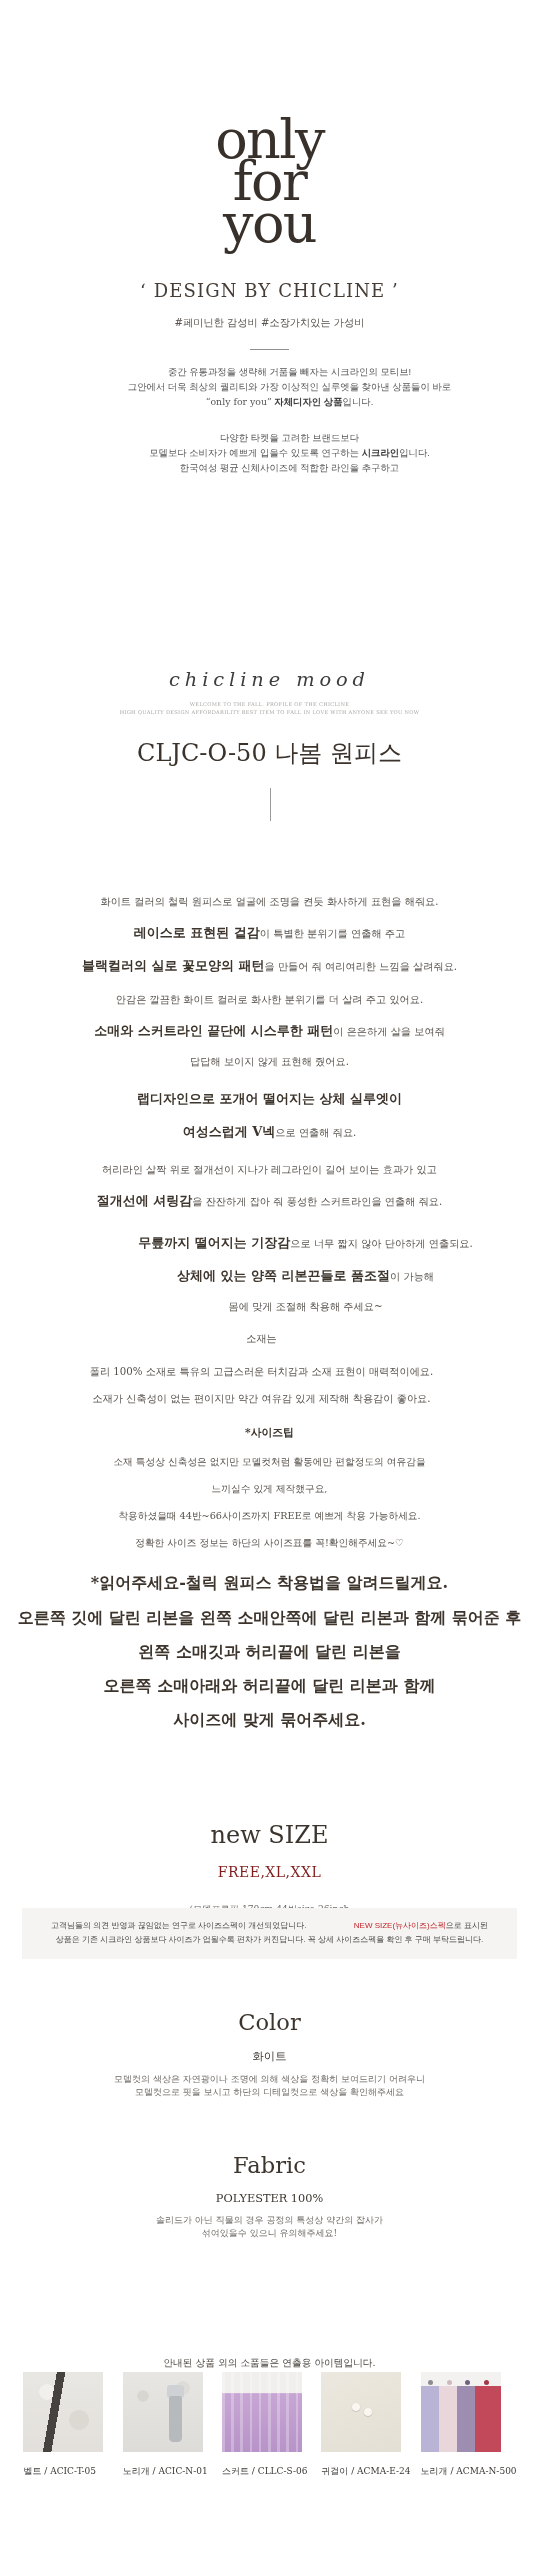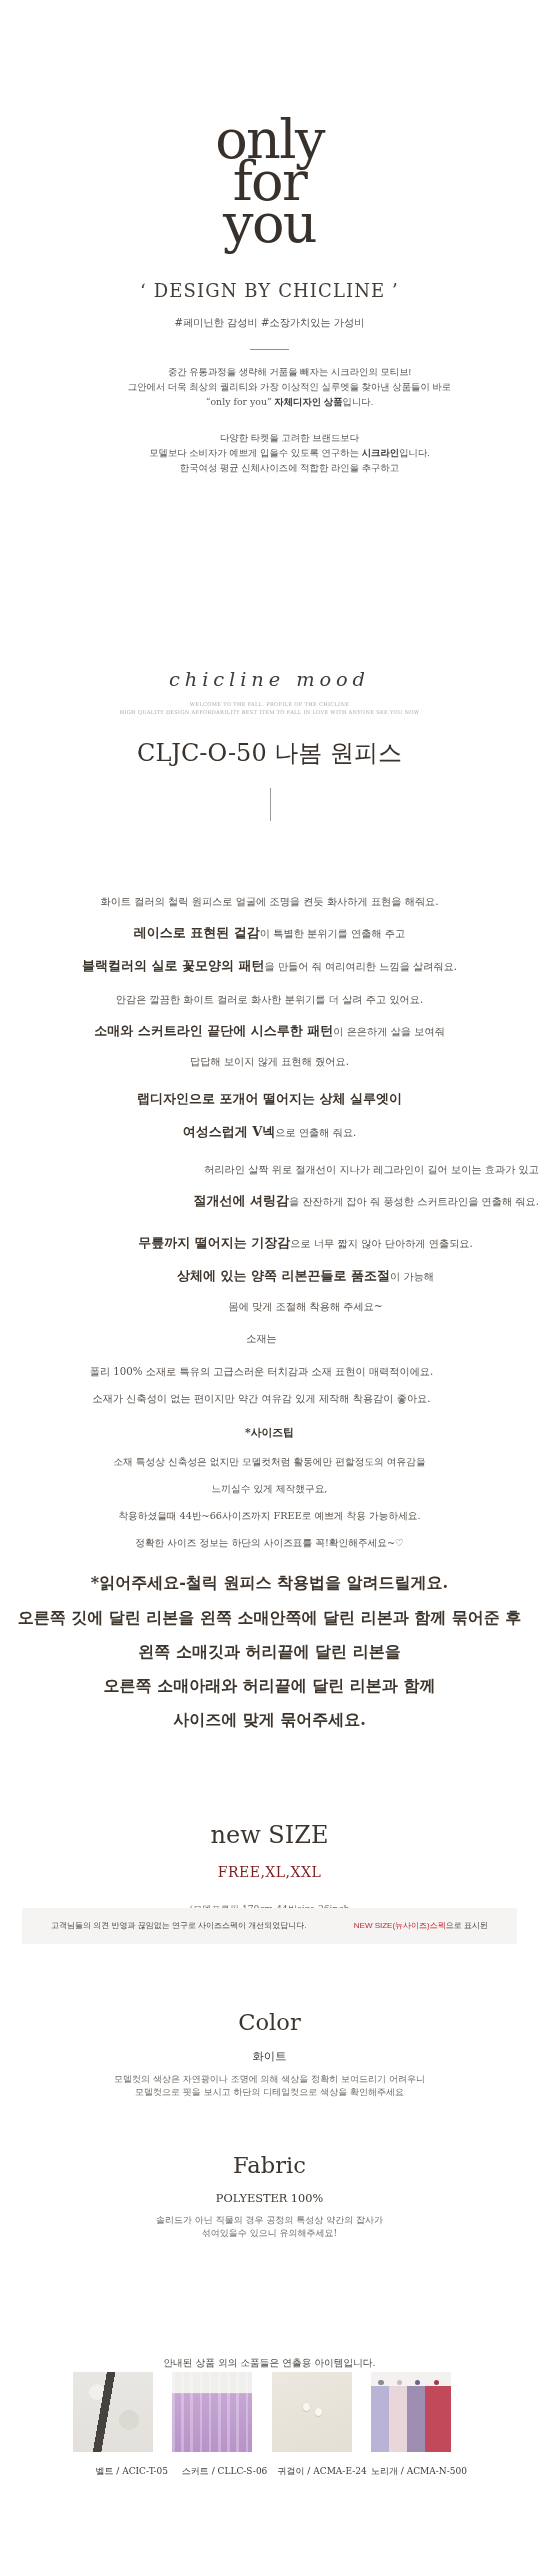--- a/index.html
+++ b/index.html
@@ -37,21 +37,21 @@
   #vline{position:absolute;top:788px;left:50%;width:0.5px;height:33px;background:#9a9a9a;}
 
   
   .desc{font-family:"DejaVu Serif","Liberation Serif",serif;}
   .desc p{margin:0 0 15px 0;}
   .desc .n{font-size:10.2px;color:#57514b;}
   .desc .b{font-size:13px;font-weight:700;color:#3d342c;}
   #descA{top:895px;}
   #descB{top:993px;}
   #descC{top:1090px;}
-  #descD{top:1163px;text-align:right;}
+  #descD{top:1163px;}
   #descE{top:1234px;margin-left:36px;}
   #material{top:1332px;}
   #material p{margin:0 16px 13px 0;}
   #material .lead{margin-bottom:19.4px;}
 
   #sizetip{top:1426px;}
   #sizetip .h{font-size:10.8px;font-weight:700;color:#3d342c;margin:0 0 16px 0;}
   #sizetip p{margin:0 0 14px 0;font-size:9.7px;color:#57514b;}
 
   #howto{top:1573px;}
@@ -74,21 +74,21 @@
   .spec .h{font-size:22.6px;color:#3c352e;margin:0 0 14px 0;font-weight:400;}
   .spec .v{font-size:11.3px;color:#3c352e;margin:0 0 8.6px 0;}
   .spec .note{font-size:9px;line-height:13px;color:#6f6a65;margin:0;}
   #colorsec{top:2009px;}
   #fabricsec{top:2152px;}
 
   
   #relatedcap{top:2357px;font-family:"DejaVu Serif","Liberation Serif",serif;
         font-size:9.7px;color:#4c4641;}
   #thumbs{top:2372px;display:flex;justify-content:center;gap:4.3px;position:absolute;left:0;width:100%;}
-  .thumb{width:95px;text-align:right;}
+  .thumb{width:95px;text-align:left;}
   .timg{position:relative;width:80px;height:80px;overflow:hidden;background:#e8e6e2;}
   .tcap{margin-top:13px;font-family:"DejaVu Serif","Liberation Serif",serif;
         font-size:9px;color:#3d3a36;white-space:nowrap;}
   
   .t1{background:
       linear-gradient(100deg, rgba(0,0,0,0) 36%, #45423f 36%, #45423f 45%, rgba(0,0,0,0) 45%),
       radial-gradient(circle at 30% 25%, #f2f0ec 0 7.5px, rgba(0,0,0,0) 8px),
       radial-gradient(circle at 70% 60%, #dcd9d3 0 9.7px, rgba(0,0,0,0) 10.2px),
       linear-gradient(#e9e7e3,#e3e0db);}
   
@@ -203,20 +203,21 @@
 
   <div id="newsize" class="sec">
     <p class="h">new SIZE</p>
     <p class="v">FREE,XL,XXL</p>
     <p class="note">(모델프로필 170cm,44반size,26inch</p>
     <p class="note">촬영시 FREE 사이즈 착용)</p>
   </div>
 
   <div id="noticebox">
     <div><span>고객님들의 의견 반영과 끊임없는 연구로 사이즈스펙이 개선되었답니다. </span><span class="em">NEW SIZE(뉴사이즈)스펙</span><span>으로 표시된</span></div>
+    <div>상품은 기존 시크라인 상품보다 사이즈가 업될수록 편차가 커진답니다. 꼭 상세 사이즈스펙을 확인 후 구매 부탁드립니다.</div>
   </div>
 
   <div id="colorsec" class="sec spec">
     <p class="h">Color</p>
     <p class="v">화이트</p>
     <p class="note">모델컷의 색상은 자연광이나 조명에 의해 색상을 정확히 보여드리기 어려우니</p>
     <p class="note">모델컷으로 핏을 보시고 하단의 디테일컷으로 색상을 확인해주세요</p>
   </div>
 
   <div id="fabricsec" class="sec spec">
@@ -225,20 +226,27 @@
     <p class="note">솔리드가 아닌 직물의 경우 공정의 특성상 약간의 잡사가</p>
     <p class="note">섞여있을수 있으니 유의해주세요!</p>
   </div>
 
   <div id="relatedcap" class="sec">안내된 상품 외의 소품들은 연출용 아이템입니다.</div>
 
   <div id="thumbs">
     <div class="thumb">
       <div class="timg t1"></div>
       <div class="tcap">벨트 / ACIC-T-05</div>
+    </div>
+    <div class="thumb">
+      <div class="timg t2">
+        <div class="knot"></div>
+        <div class="tassel"></div>
+      </div>
+      <div class="tcap">노리개 / ACIC-N-01</div>
     </div>
     <div class="thumb">
       <div class="timg t3"></div>
       <div class="tcap">스커트 / CLLC-S-06</div>
     </div>
     <div class="thumb">
       <div class="timg t4">
         <div class="pearl p1"></div>
         <div class="pearl p2"></div>
       </div>

